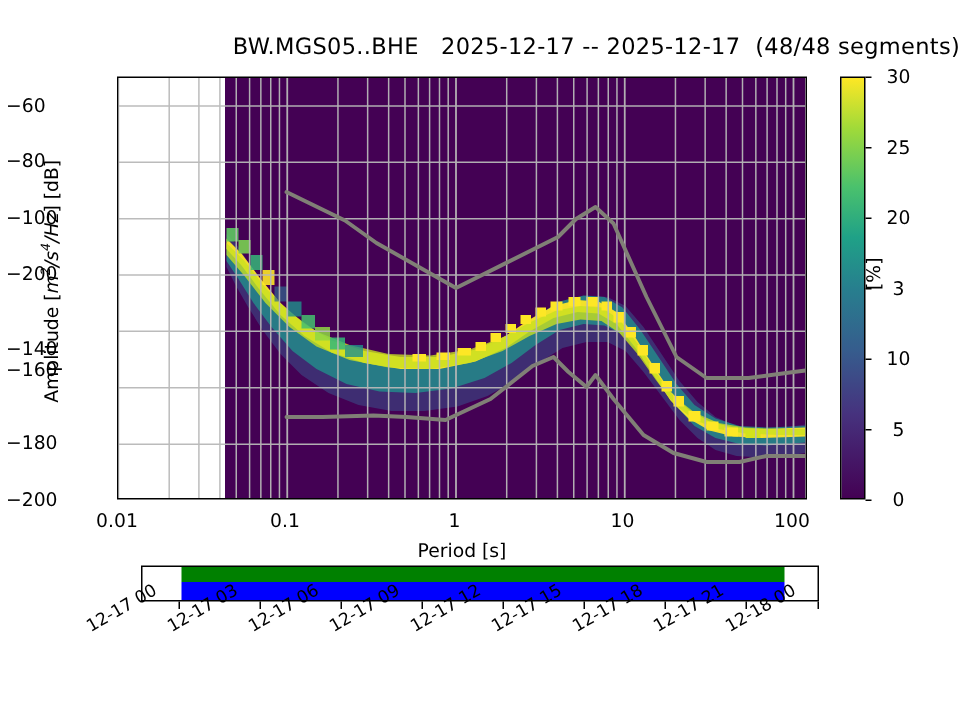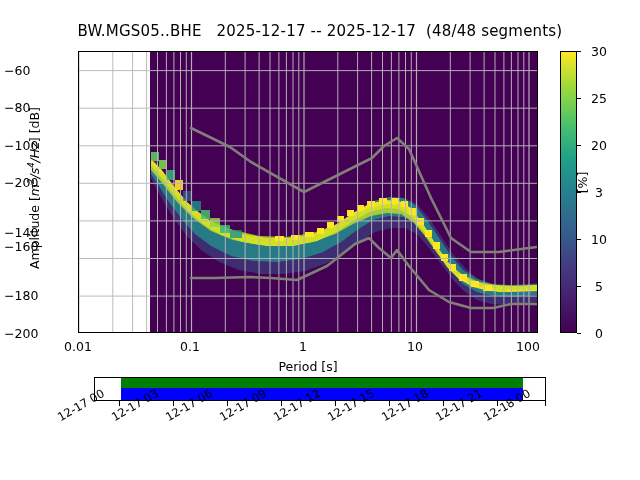--- a/index.html
+++ b/index.html
@@ -4,21 +4,21 @@
 <style>
   html,body{margin:0;padding:0;background:#ffffff;}
   body{width:640px;height:480px;overflow:hidden;
        font-family:"DejaVu Sans","Liberation Sans",sans-serif;
        color:#000;}
   #root{position:relative;width:640px;height:480px;}
 
   .abs{position:absolute;}
 
   
-  #title{left:0;top:22px;width:640px;text-align:center;
+  #title{left:0;top:22px;width:640px;text-align:right;
          font-size:15px;letter-spacing:.2px;white-space:pre;}
 
   
   #axes{left:78px;top:51px;width:460px;height:282px;
         background:#ffffff;box-sizing:border-box;
         border:1.1px solid #000;overflow:hidden;}
   #axes svg{display:block;}
 
   
   #ylabel{left:-106px;top:180px;width:280px;text-align:center;

